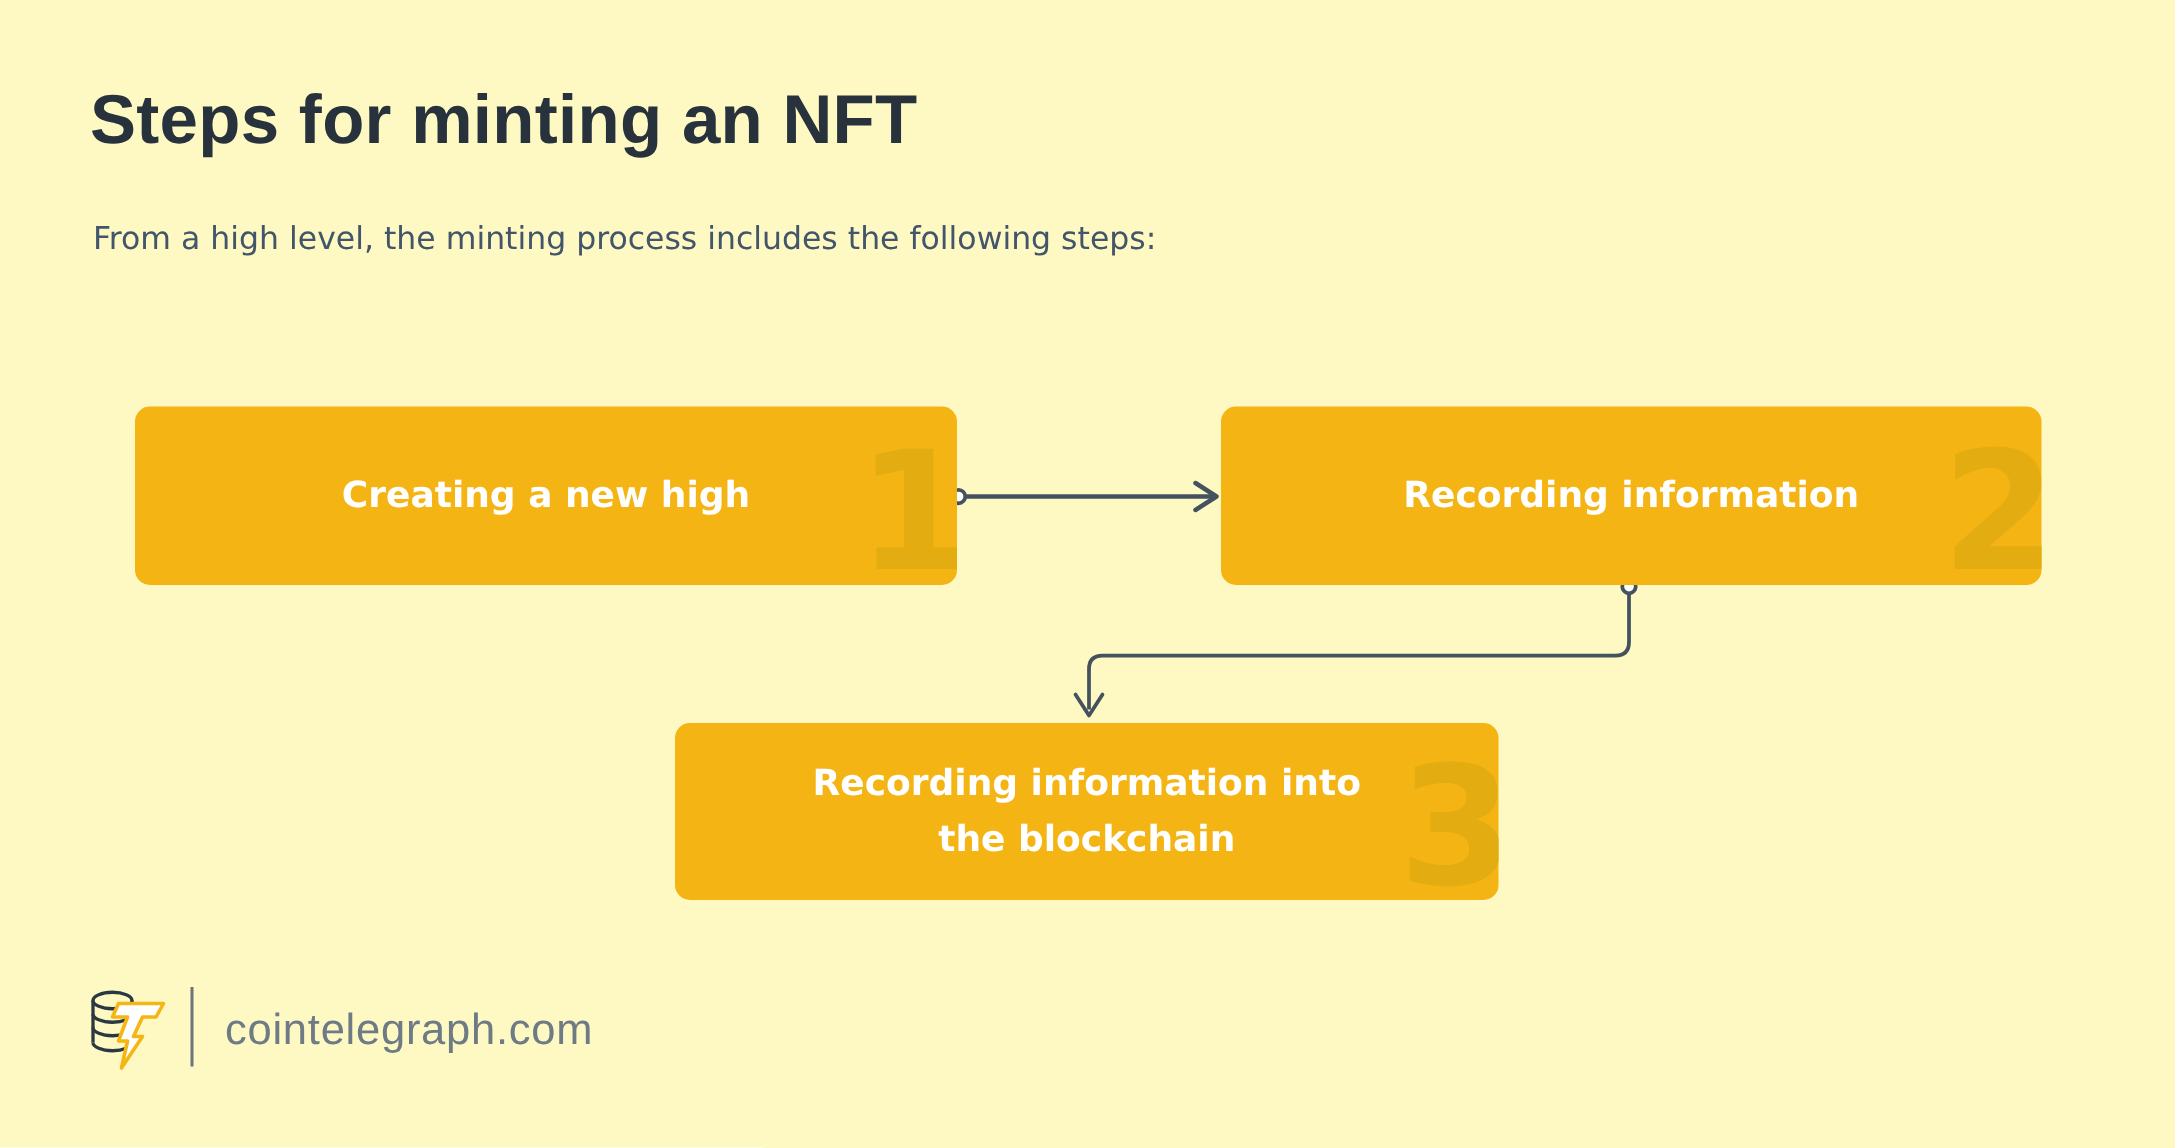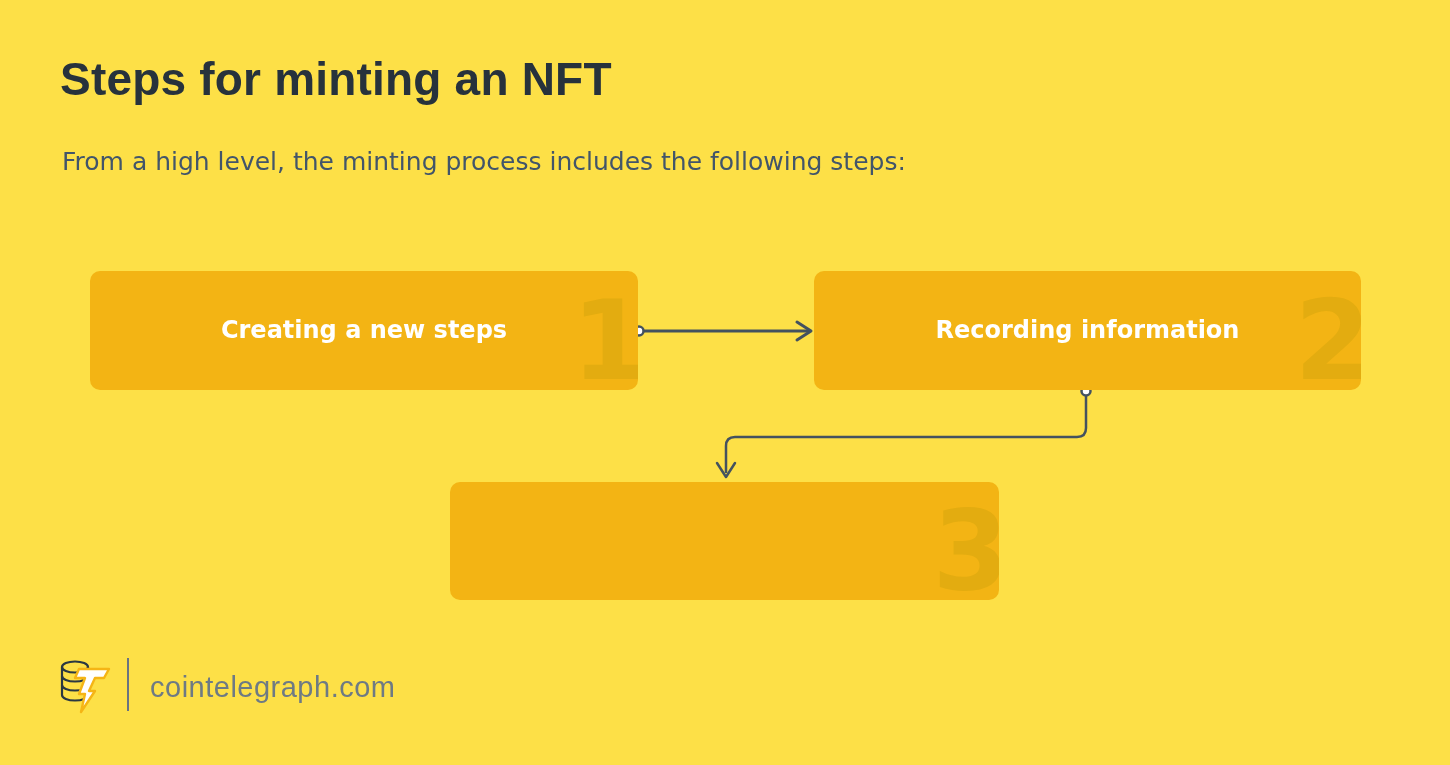--- a/index.html
+++ b/index.html
@@ -4,42 +4,42 @@
 <style>
   html, body {
     margin: 0;
     padding: 0;
     background: #ffffff;
   }
   .canvas {
     position: relative;
     width: 1450px;
     height: 765px;
-    background: #fde047;
+    background: #fef9c3;
     overflow: hidden;
     font-family: "DejaVu Sans", sans-serif;
   }
   .page-title {
     position: absolute;
     left: 60px;
     top: 52px;
     margin: 0;
     font-family: "Liberation Sans", sans-serif;
     font-size: 46px;
     font-weight: 700;
     letter-spacing: 0.2px;
     color: #27323C;
   }
   .page-subtitle {
     position: absolute;
     left: 62px;
     top: 147px;
     margin: 0;
     font-family: "DejaVu Sans", sans-serif;
-    font-size: 25px;
+    font-size: 21px;
     font-weight: 400;
     color: #42556A;
   }
   .step-box {
     position: absolute;
     background: #F3B414;
     border-radius: 10px;
     overflow: hidden;
     display: flex;
     align-items: center;
@@ -119,30 +119,31 @@
     <polyline points="797,322 811,331 797,340" fill="none" stroke="#44525F" stroke-width="3" stroke-linecap="round" stroke-linejoin="round"></polyline>
     <circle cx="639" cy="331" r="4.5" fill="#FFFFFF" stroke="#44525F" stroke-width="2.5"></circle>
 
     <path d="M1086 396 L1086 428 Q1086 437 1077 437 L735 437 Q726 437 726 446 L726 473" fill="none" stroke="#44525F" stroke-width="2.5"></path>
     <polyline points="717,463 726,477 735,463" fill="none" stroke="#44525F" stroke-width="2.5" stroke-linecap="round" stroke-linejoin="round"></polyline>
     <circle cx="1086" cy="391" r="4.5" fill="#FFFFFF" stroke="#44525F" stroke-width="2.5"></circle>
   </svg>
 
   <div class="step-box step-box-1">
     <span class="step-num">1</span>
-    <span class="step-label">Creating a new steps</span>
+    <span class="step-label">Creating a new high</span>
   </div>
 
   <div class="step-box step-box-2">
     <span class="step-num">2</span>
     <span class="step-label">Recording information</span>
   </div>
 
   <div class="step-box step-box-3">
     <span class="step-num">3</span>
+    <span class="step-label">Recording information into the blockchain</span>
   </div>
 
   <div class="footer">
     <svg class="footer-logo" width="62" height="64" viewBox="0 0 62 64">
 
       <g stroke="#2A3842" stroke-width="2.2" fill="none">
         <ellipse cx="19" cy="15" rx="13" ry="5.5"></ellipse>
         <path d="M6 15 L6 43"></path>
         <path d="M32 15 L32 43"></path>
         <path d="M6 24 A13 5.5 0 0 0 32 24"></path>

